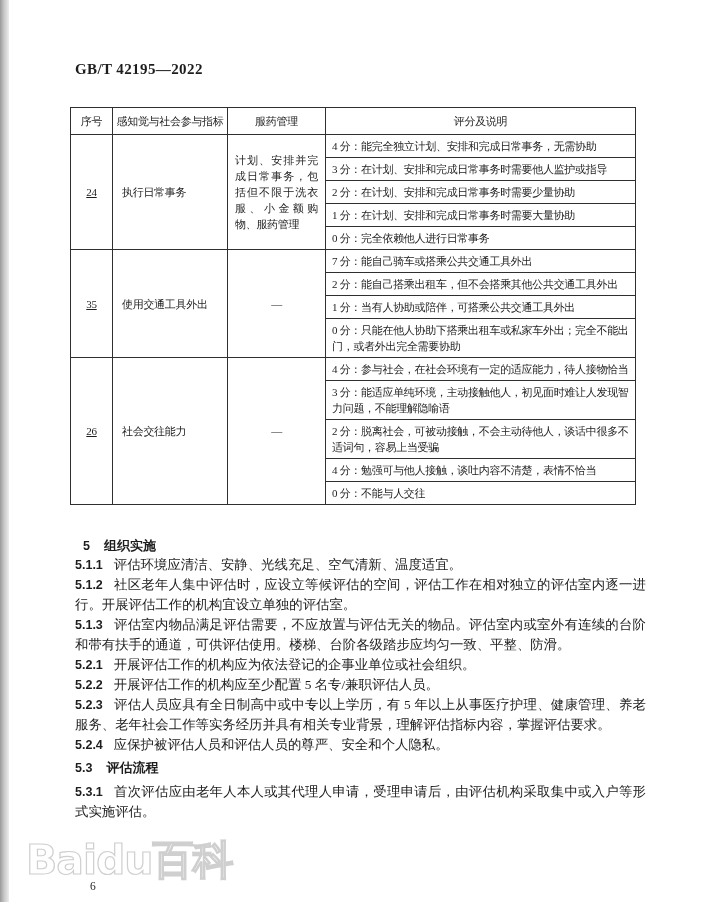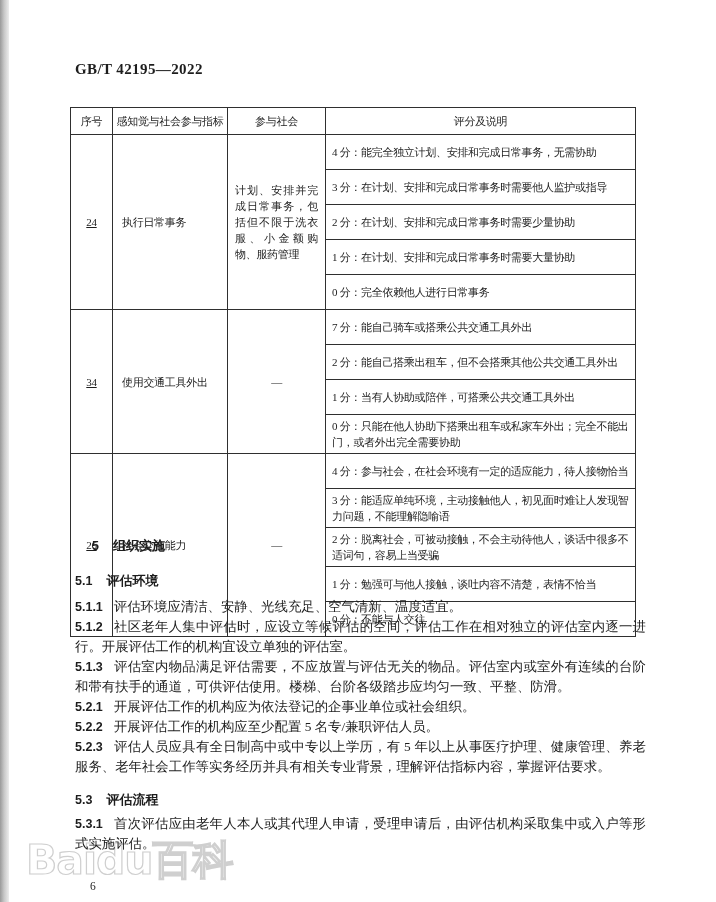--- a/index.html
+++ b/index.html
@@ -43,28 +43,28 @@
   }
   .score-table th, .score-table td { border:1px solid #2f2f2f; vertical-align:middle; }
   .score-table { border:1.5px solid #222;padding-left:44px; }
   .score-table th {
     font-weight:normal; height:27px; text-align:center; padding:2px 2px;
   }
   .c-no   { text-align:center;text-decoration:underline; }
   .c-ind  { text-align:left; padding:3px 4px 3px 9px; }
   .c-desc { padding:4px 7px; text-align:justify; }
   .c-desc.center { text-align:center; }
-  .c-score { padding:3px 6px; height:35px; text-align:left; }
+  .c-score { padding:3px 6px; height:23px; text-align:left; }
 
   .sections { position:absolute; left:75px; top:522px; width:571px; }
   .sec-h1, .sec-h2 {
     font-family:"Liberation Sans","DejaVu Sans",sans-serif;
     font-weight:bold; font-size:13px;
   }
-  .sec-h1 { margin:15px 0 0 17px; }
+  .sec-h1 { margin:15px 0 0 8px; }
   .sec-h2 { margin:17px 0 7px 0; }
   .sec-h1 .cnum, .sec-h2 .cnum { margin-right:14px; }
   .clause {
     text-align:justify; font-size:13.4px; line-height:20px; margin:0;
   }
   .cnum {
     font-family:"Liberation Sans","DejaVu Sans",sans-serif;
     font-weight:bold; font-size:12.5px; margin-right:11px;
   }
   .page-num {
@@ -86,21 +86,21 @@
     <colgroup>
       <col style="width:42px">
         <col style="width:115px">
         <col style="width:98px">
         <col style="width:310px">
     </colgroup>
     <thead>
       <tr>
         <th>序号</th>
         <th>感知觉与社会参与指标</th>
-        <th>参与社会</th>
+        <th>服药管理</th>
         <th>评分及说明</th>
       </tr>
     </thead>
     <tbody>
 
       <tr>
         <td class="c-no" rowspan="5">24</td>
         <td class="c-ind" rowspan="5">执行日常事务</td>
         <td class="c-desc" rowspan="5">计划、安排并完成日常事务，包括但不限于洗衣服、小金额购物、服药管理</td>
         <td class="c-score">4 分：能完全独立计划、安排和完成日常事务，无需协助</td>
@@ -112,21 +112,21 @@
           <td class="c-score">2 分：在计划、安排和完成日常事务时需要少量协助</td>
         </tr>
       <tr>
           <td class="c-score">1 分：在计划、安排和完成日常事务时需要大量协助</td>
         </tr>
       <tr>
           <td class="c-score">0 分：完全依赖他人进行日常事务</td>
         </tr>
 
       <tr>
-        <td class="c-no" rowspan="4">34</td>
+        <td class="c-no" rowspan="4">35</td>
         <td class="c-ind" rowspan="4">使用交通工具外出</td>
         <td class="c-desc center" rowspan="4">—</td>
         <td class="c-score">7 分：能自己骑车或搭乘公共交通工具外出</td>
       </tr>
       <tr>
           <td class="c-score">2 分：能自己搭乘出租车，但不会搭乘其他公共交通工具外出</td>
         </tr>
       <tr>
           <td class="c-score">1 分：当有人协助或陪伴，可搭乘公共交通工具外出</td>
         </tr>
@@ -140,54 +140,54 @@
         <td class="c-desc center" rowspan="5">—</td>
         <td class="c-score">4 分：参与社会，在社会环境有一定的适应能力，待人接物恰当</td>
       </tr>
       <tr>
           <td class="c-score">3 分：能适应单纯环境，主动接触他人，初见面时难让人发现智力问题，不能理解隐喻语</td>
         </tr>
       <tr>
           <td class="c-score">2 分：脱离社会，可被动接触，不会主动待他人，谈话中很多不适词句，容易上当受骗</td>
         </tr>
       <tr>
-          <td class="c-score">1 分：勉强可与他人接触，谈吐内容不清楚，表情不恰当</td>
+          <td class="c-score">4 分：勉强可与他人接触，谈吐内容不清楚，表情不恰当</td>
         </tr>
       <tr>
           <td class="c-score">0 分：不能与人交往</td>
         </tr>
     </tbody>
   </table>
 
   <div class="sections">
     <div class="sec-h1">
       <span class="cnum">5</span><span>组织实施</span>
-    </div>
-    <div class="sec-h2">
-      <span class="cnum">5.1</span><span>评估环境</span>
     </div>
     <p class="clause">
       <span class="cnum">5.1.1</span><span>评估环境应清洁、安静、光线充足、空气清新、温度适宜。</span>
     </p>
     <p class="clause">
       <span class="cnum">5.1.2</span><span>社区老年人集中评估时，应设立等候评估的空间，评估工作在相对独立的评估室内逐一进行。开展评估工作的机构宜设立单独的评估室。</span>
     </p>
     <p class="clause">
       <span class="cnum">5.1.3</span><span>评估室内物品满足评估需要，不应放置与评估无关的物品。评估室内或室外有连续的台阶和带有扶手的通道，可供评估使用。楼梯、台阶各级踏步应均匀一致、平整、防滑。</span>
     </p>
     <p class="clause">
       <span class="cnum">5.2.1</span><span>开展评估工作的机构应为依法登记的企事业单位或社会组织。</span>
     </p>
     <p class="clause">
       <span class="cnum">5.2.2</span><span>开展评估工作的机构应至少配置 5 名专/兼职评估人员。</span>
     </p>
     <p class="clause">
       <span class="cnum">5.2.3</span><span>评估人员应具有全日制高中或中专以上学历，有 5 年以上从事医疗护理、健康管理、养老服务、老年社会工作等实务经历并具有相关专业背景，理解评估指标内容，掌握评估要求。</span>
     </p>
-    <div class="sec-h2" style="margin-top:14px; margin-bottom:5px;">
+    <p class="clause">
+      <span class="cnum">5.2.4</span><span>应保护被评估人员和评估人员的尊严、安全和个人隐私。</span>
+    </p>
+    <div class="sec-h2" style="margin-top:4px; margin-bottom:5px;">
       <span class="cnum">5.3</span><span>评估流程</span>
     </div>
     <p class="clause">
       <span class="cnum">5.3.1</span><span>首次评估应由老年人本人或其代理人申请，受理申请后，由评估机构采取集中或入户等形式实施评估。</span>
     </p>
   </div>
 
   <div class="page-num">6</div>
 
 </div>

